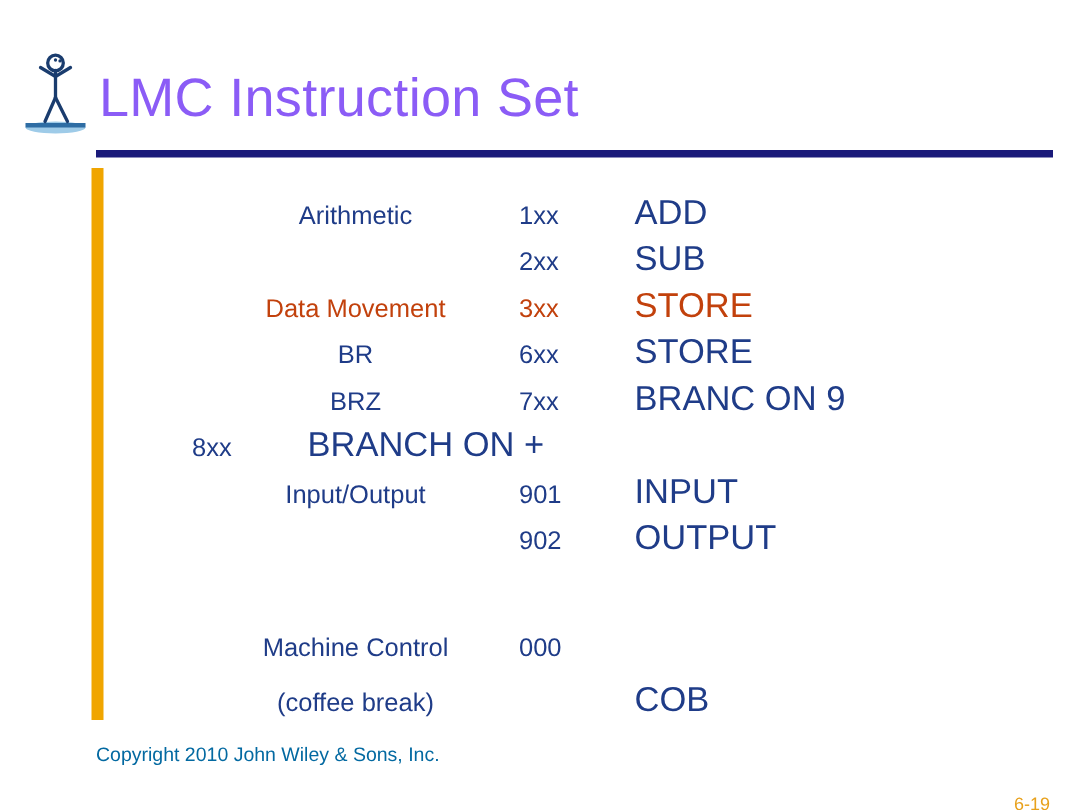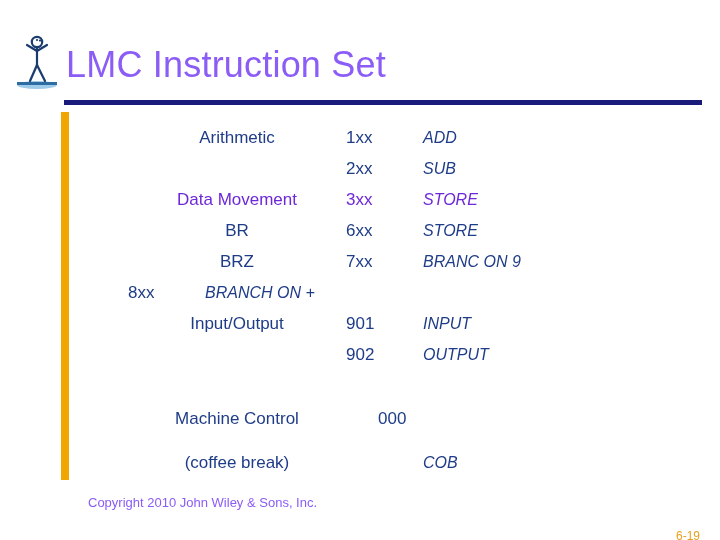--- a/index.html
+++ b/index.html
@@ -61,60 +61,56 @@
     top: 128px;
     width: 560px;
   }
 
   .row {
     display: flex;
     align-items: baseline;
     height: 31px;
   }
   .row.gap-before {
-    margin-top: 33px;
-    gap: 32px;
+    margin-top: 46px;
   }
   .row.tight {
     height: 26px;
-    margin-top: 13px;
   }
 
   .col-mnemonic {
     width: 218px;
     flex: 0 0 218px;
     font-size: 17px;
     white-space: nowrap;
     text-align: center;
   }
   .col-code {
     width: 77px;
     flex: 0 0 77px;
     font-size: 17px;
     white-space: nowrap;
   }
   .col-op {
     flex: 1 1 auto;
-    font-size: 16px;
-    white-space: nowrap;
-    font-style: italic;
+    font-size: 23px;
+    white-space: nowrap;
   }
 
   .c-navy  { color: #1f3c88; }
-  .c-gold  { color: #6d28d9; }
+  .c-gold  { color: #c2410c; }
 
   
   .footer-copy {
     position: absolute;
     left: 64px;
     top: 495px;
     font-size: 13px;
-    color: #8b5cf6;
-    white-space: nowrap;
-    margin-left: 24px;
+    color: #0369a1;
+    white-space: nowrap;
   }
   .footer-page {
     position: absolute;
     right: 20px;
     top: 496px;
     font-size: 12px;
     color: #e8a11c;
     white-space: nowrap;
     margin-top: 33px;
   }

